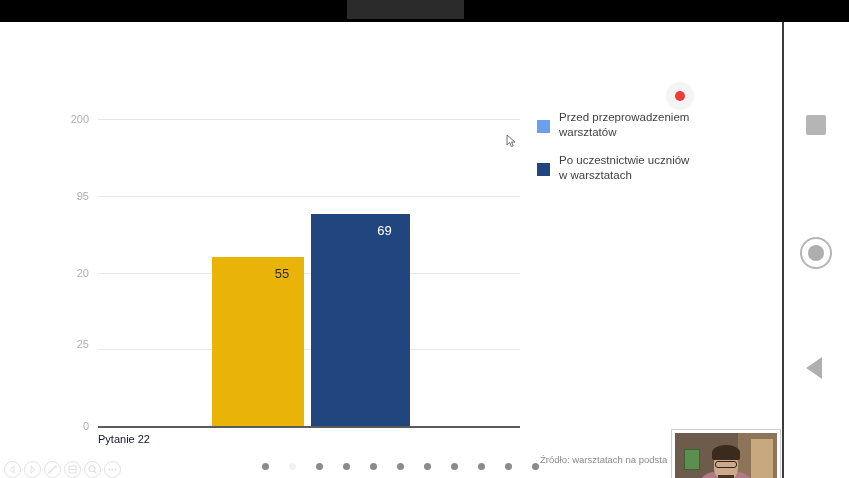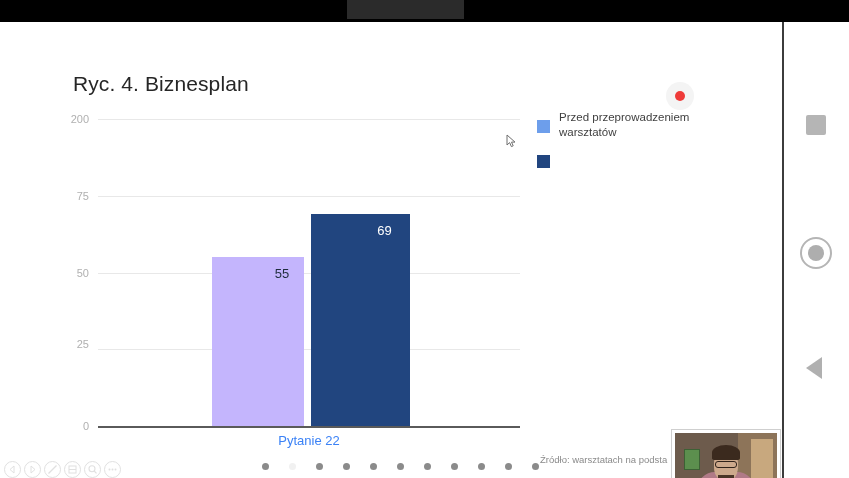--- a/index.html
+++ b/index.html
@@ -22,22 +22,22 @@
   .plot { position:absolute; left:98px; top:97px; width:422px; height:309px; }
   .gridline { position:absolute; left:0; width:422px; height:1px; background:#e8e8e8; }
   .axisline  { position:absolute; left:0; bottom:0; width:422px; height:2px; background:#5a5a5a; }
   .ytick { position:absolute; right:100%; margin-right:9px; transform:translateY(-50%);
            font-size:11px; color:#b0b0b0; white-space:nowrap; }
 
   .bar { position:absolute; bottom:2px; }
   .bar-label { position:absolute; top:9px; left:0; width:100%; text-align:center;
                font-size:13px;padding-left:48px; }
 
-  .xcat { position:absolute; left:98px; top:411px; width:422px; text-align:center;
-          font-size:13px; color:#3b82f6; }
+  .xcat { position:absolute; left:98px; top:411px; width:422px; text-align:left;
+          font-size:11px; color:#0f172a; }
 
   
   .legend { position:absolute; left:537px; top:88px; width:190px; }
   .legend-row { display:flex; align-items:center; margin-bottom:13px; }
   .legend-swatch { width:13px; height:13px; flex:none; margin-top:2px; margin-right:9px; }
   .legend-text { font-size:11.5px; line-height:15px; color:#3f3f3f; }
 
   
   .rec { position:absolute; left:666px; top:60px; width:28px; height:28px;
          border-radius:50%; background:#f4f4f4; }
@@ -101,54 +101,57 @@
 <body>
 
 <div id="screen">
 
   <div class="topbar">
     <div class="topbar-notch"></div>
   </div>
 
   <div class="slide">
 
-    <div class="slide-title">Ryc. 4. Biznesplan</div>
 
     <div class="plot">
 
       <div class="axisline"></div>
     <div class="ytick" style="top: 307px;">0</div>
         <div class="gridline" style="top: 230.25px;"></div>
         <div class="ytick" style="top: 225px;">25</div>
         <div class="gridline" style="top: 153.5px;"></div>
-        <div class="ytick" style="top: 153.5px;">50</div>
+        <div class="ytick" style="top: 153.5px;">20</div>
         <div class="gridline" style="top: 76.75px;"></div>
-        <div class="ytick" style="top: 76.75px;">75</div>
+        <div class="ytick" style="top: 76.75px;">95</div>
         <div class="gridline" style="top: 0px;"></div>
         <div class="ytick" style="top: 0px;">200</div>
-        <div class="bar" style="left: 114px; width: 92px; height: 168.85px; background: #c4b5fd;">
+        <div class="bar" style="left: 114px; width: 92px; height: 168.85px; background: #eab308;">
           <div class="bar-label" style="color: rgb(31, 45, 61);">55</div>
         </div>
         <div class="bar" style="left: 213px; width: 99px; height: 211.83px; background: rgb(33, 69, 127);">
           <div class="bar-label" style="color: rgb(255, 255, 255);">69</div>
         </div>
       </div>
 
     <div class="xcat">Pytanie 22</div>
 
     <div class="legend">
       <div class="legend-row">
         <span class="legend-swatch" style="background:#6d9eeb"></span>
         <span class="legend-text">
           <span>Przed przeprowadzeniem</span><br>
           <span>warsztatów</span>
         </span>
       </div>
       <div class="legend-row">
         <span class="legend-swatch" style="background:#21457f"></span>
+        <span class="legend-text">
+          <span>Po uczestnictwie uczniów</span><br>
+          <span>w warsztatach</span>
+        </span>
       </div>
     </div>
 
     <div class="rec">
       <div class="rec-dot"></div>
     </div>
 
     <div class="source">Źródło: warsztatach na podsta</div>
 
     <div class="toolbar">

